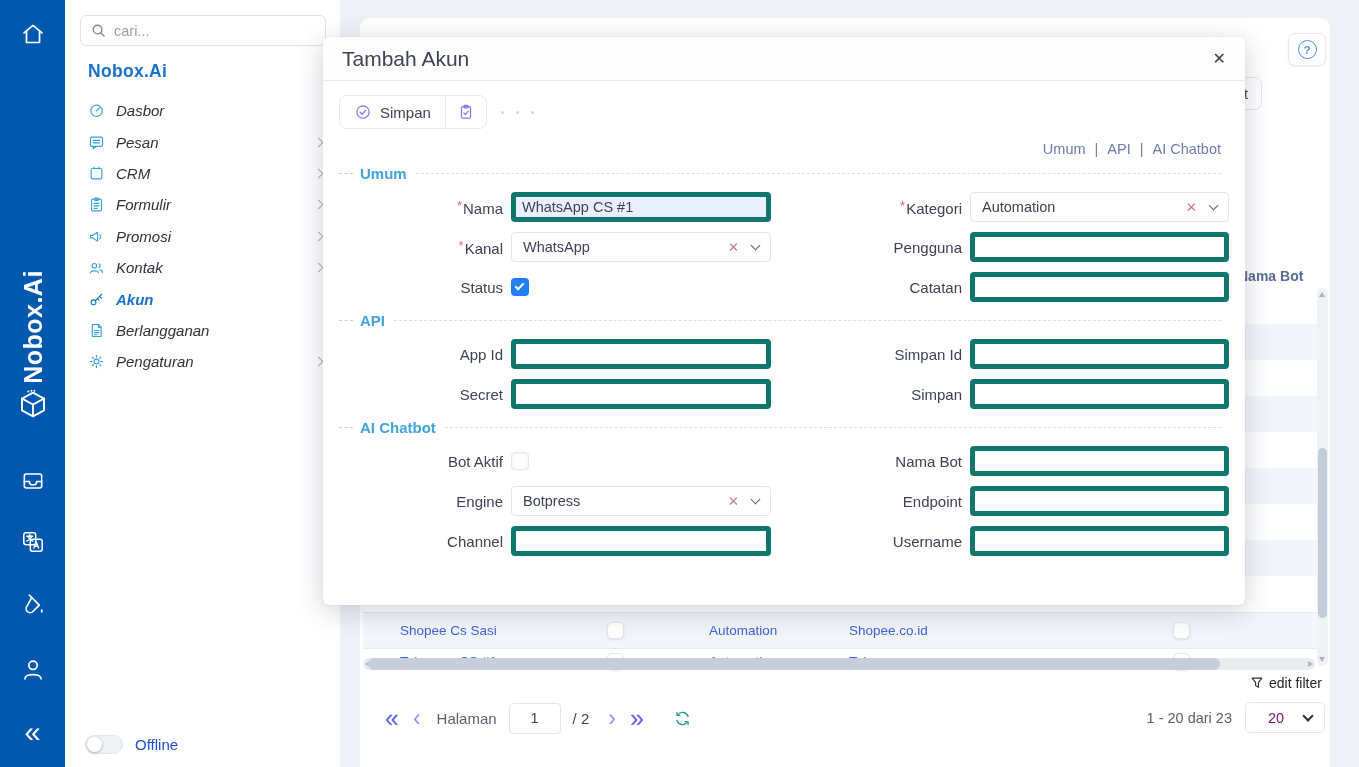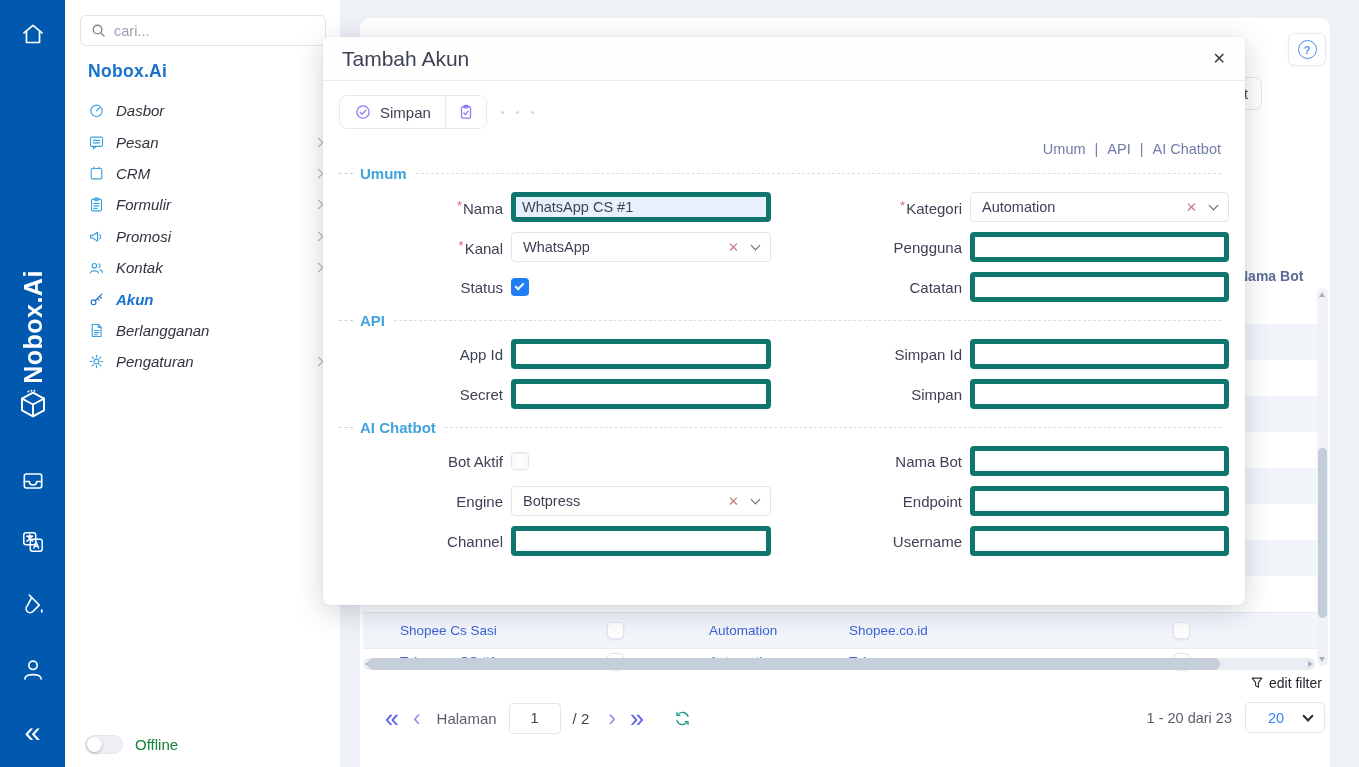--- a/index.html
+++ b/index.html
@@ -36,21 +36,21 @@
 .mitem.active .micon { color:#1873ce; }
 .chev { display:inline-block; width:7px; height:7px;
   border-right:1.5px solid #a7afbd; border-bottom:1.5px solid #a7afbd; }
 .chev.r { transform:rotate(-45deg); margin-left:auto; }
 .chev.d { transform:rotate(45deg); margin-top:-3px; }
 .offline { position:absolute; left:20px; bottom:13px; display:flex; align-items:center; gap:12px; }
 .toggle { width:38px; height:19px; border-radius:10px; background:#eef0f4; border:1px solid #e3e6ec;
   position:relative; cursor:pointer; }
 .knob { position:absolute; left:1px; top:1px; width:15px; height:15px; border-radius:50%;
   background:#fff; box-shadow:0 1px 3px rgba(0,0,0,.28); }
-.offline-label { font-size:15px; color:#15803d; }
+.offline-label { font-size:15px; color:#1d4ed8; }
 
 
 .card { position:absolute; left:360px; top:18px; width:970px; height:749px;
   background:#fff; border-radius:10px 10px 0 0; overflow:hidden; z-index:1; }
 .help-btn { position:absolute; top:15px; right:4px; width:38px; height:33px;
   border:1px solid #e7eaf0; border-radius:7px; background:#fff;
   display:flex; align-items:center; justify-content:center; cursor:pointer;
   box-shadow:0 1px 2px rgba(130,140,160,.12); }
 .help-circ { width:19px; height:19px; border:1.7px solid #4b8ef7; border-radius:50%;
   color:#4b8ef7; font-size:11px; font-weight:700;
@@ -98,21 +98,21 @@
 .pg-prev,.pg-next { font-size:23px; color:#8b97f2; line-height:26px; margin:0 7px; cursor:pointer; }
 .pg-label { font-size:15px; color:#5a5f6b; margin:0 12px 0 9px; }
 .pg-input { width:52px; height:31px; border:1px solid #e2e6ee; border-radius:4px; text-align:center;
   font-size:14.5px; color:#3f4254; font-family:inherit; outline:none; }
 .pg-of { font-size:15px; color:#3f4254; margin:0 12px; }
 .pg-refresh { margin-left:22px; cursor:pointer; }
 .range { position:absolute; top:692px; right:98px; font-size:14.5px; color:#5a5f6b; }
 .psize { position:absolute; top:684px; right:5px; width:80px; height:31px;
   border:1px solid #e2e6ee; border-radius:5px; background:#fff; cursor:pointer;
   display:flex; align-items:center; justify-content:space-between; padding:0 12px 0 22px;
-  font-size:14.5px; color:#3b82f6; }
+  font-size:14.5px; color:#701a75; }
 .psize .chev { width:8px; height:8px; border-color:#2c3038; border-width:2px; }
 
 
 .modal { position:absolute; left:323px; top:37px; width:922px; height:568px; background:#fff;
   border-radius:6px; z-index:10;
   box-shadow:0 6px 28px rgba(45,55,80,.22), 0 0 1px rgba(45,55,80,.25); }
 .mhead { height:44px; border-bottom:1px solid #e8ecf2; display:flex; align-items:center;
   padding:0 19px; background:#fefefe; border-radius:6px 6px 0 0; }
 .mtitle { font-size:21px; color:#3f4254; }
 .mclose { margin-left:auto; font-size:16px; color:#3a3b45; cursor:pointer; }

